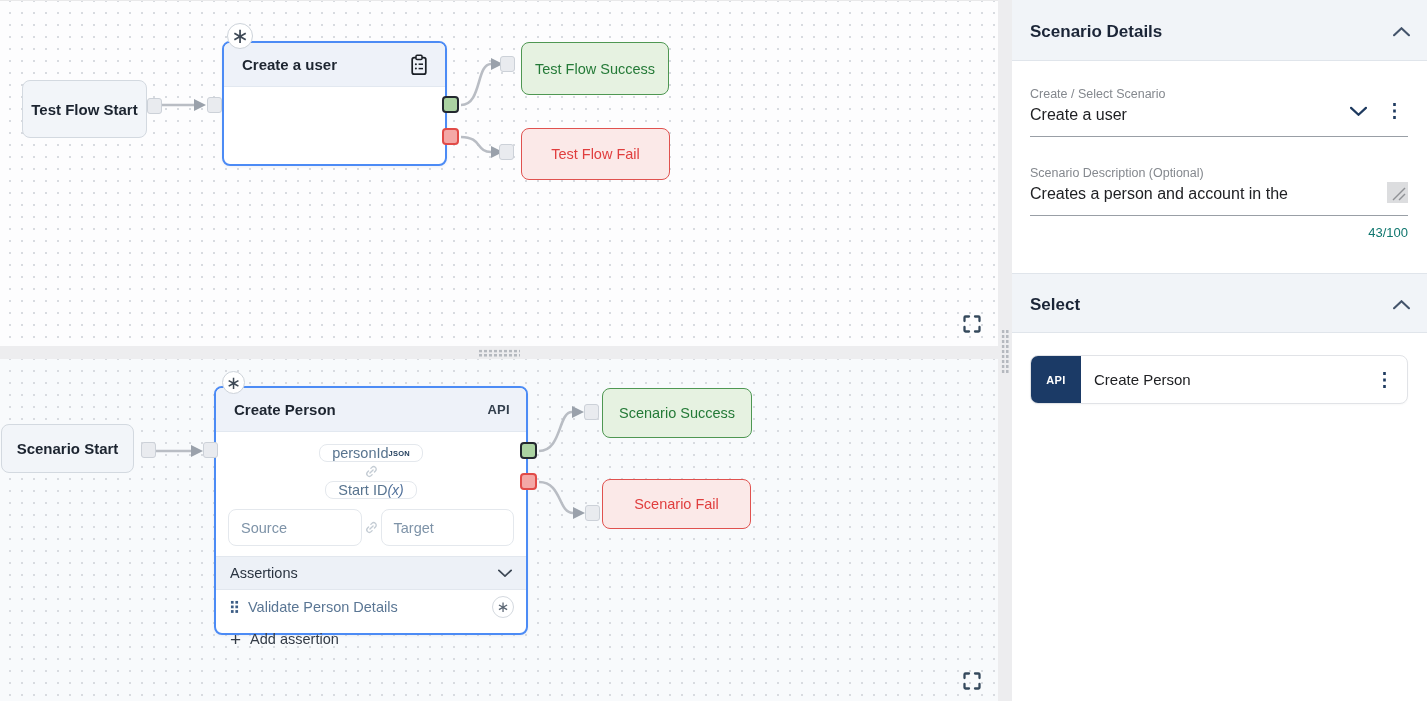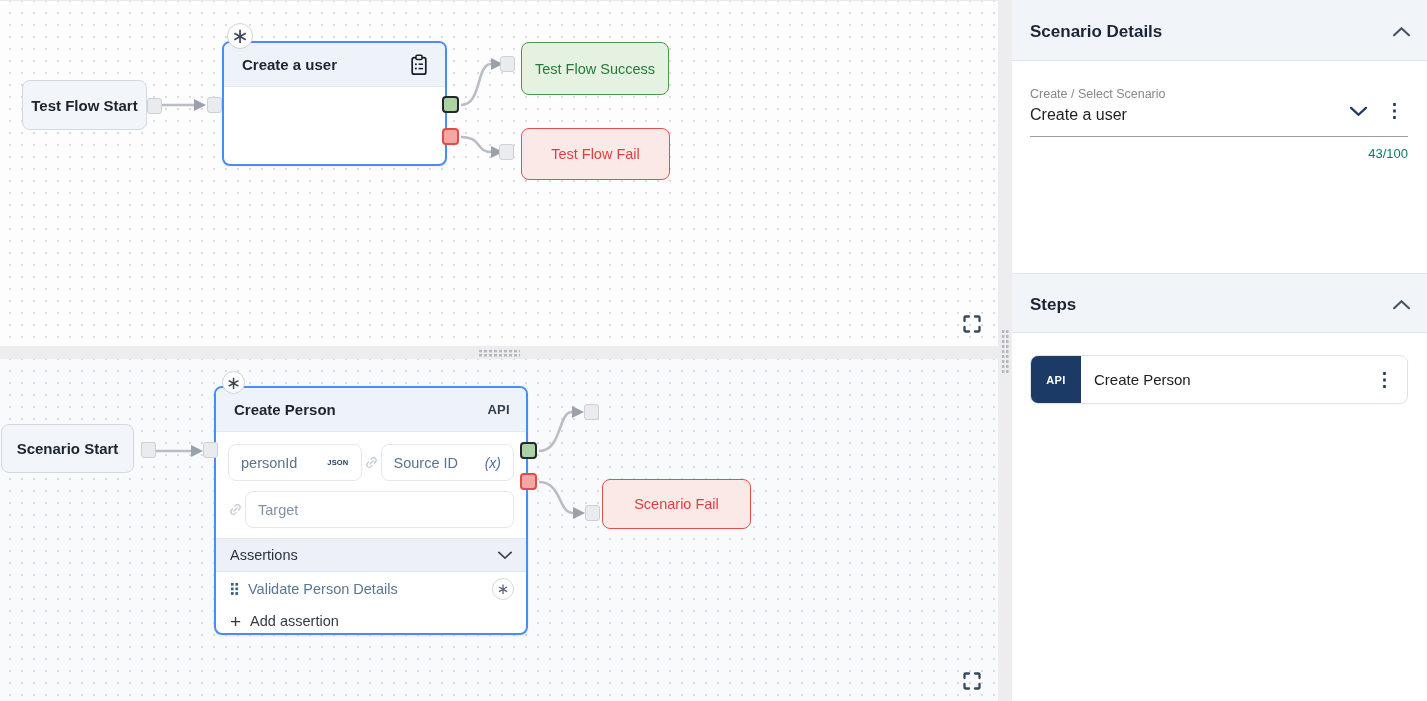--- a/index.html
+++ b/index.html
@@ -43,21 +43,21 @@
   .ast-badge.big { width:26px; height:26px; font-size:21px; }
   .ast-badge.small { width:23px; height:23px; font-size:18px; }
 
   .handle { position:absolute; width:15px; height:16px; border-radius:3px;
     background:#e9ebef; border:1px solid #ccd1d8; z-index:2; }
   .handle.green { width:17px; height:17px; border-radius:4px; background:#abd3a2; border:2px solid #23282f; }
   .handle.red   { width:17px; height:17px; border-radius:4px; background:#f4a8a6; border:2px solid #e14b48; }
 
   
   .map-row { display:flex; align-items:center; margin:0 12px 10px 12px; gap:2px; }
-  .map-row.first { margin-top:12px; }
+  .map-row.first { margin-top:12px;flex-direction:column; }
   .chip { flex:1; height:37px; background:#fff; border:1px solid #e4e8ed; border-radius:8px;
     display:flex; align-items:center; padding:0 12px; font-size:14.5px; color:#58748f; min-width:0; }
   .chip .chip-badge { margin-left:auto; font-size:7.5px; font-weight:700; color:#24405e; letter-spacing:.2px; }
   .chip .chip-suffix { margin-left:auto; font-size:14px; font-style:italic; color:#51719b; }
   .chip.placeholder { color:#7e93a8; }
   .link-ic { flex:0 0 15px; display:flex; align-items:center; justify-content:center; }
   .assert-header { height:34px; background:#edf1f7; border-top:1px solid #e2e7ee; border-bottom:1px solid #e2e7ee;
     display:flex; align-items:center; justify-content:space-between; padding:11px 14px;
     font-size:14.5px; font-weight:500; color:#2a3441; }
   .assert-row { height:33px; display:flex; align-items:center; gap:9px; padding:0 12px 0 14px;
@@ -108,21 +108,21 @@
   <div class="canvas top">
     <svg class="edges">
       <path d="M161 104 L194 104" stroke="#b9bdc4" stroke-width="2.6" fill="none"></path>
       <polygon points="194,98 206,104 194,110" fill="#9aa1ab"></polygon>
       <path d="M461 104 C482 104, 476 63, 491 63" stroke="#b9bdc4" stroke-width="2.6" fill="none"></path>
       <polygon points="491,57 503,63 491,69" fill="#9aa1ab"></polygon>
       <path d="M461 136 C482 136, 476 151, 491 151" stroke="#b9bdc4" stroke-width="2.6" fill="none"></path>
       <polygon points="491,145 503,151 491,157" fill="#9aa1ab"></polygon>
     </svg>
 
-    <div class="node start-node" style="left:22px;top:79px;width:125px;height:50px;">
+    <div class="node start-node" style="left:22px;top:79px;width:125px;height:58px;">
       <span>Test Flow Start</span>
     </div>
     <div class="handle" style="left:147px;top:97px;"></div>
 
     <div class="ast-badge big" style="left:227px;top:22px;">
       <span>∗</span>
     </div>
     <div class="node step-node" style="left:222px;top:40px;width:225px;height:125px;">
       <div class="node-header">
         <span class="node-title">Create a user</span>
@@ -190,25 +190,28 @@
           <span class="chip-badge">JSON</span>
         </div>
         <span class="link-ic">
           <svg width="15" height="15" viewBox="0 0 24 24" fill="none" stroke="#c4ccd4" stroke-width="2.2" stroke-linecap="round">
             <path d="M9.5 14.5l5-5"></path>
             <path d="M11 7l1.6-1.6a4 4 0 0 1 5.7 5.7L16.7 12.7"></path>
             <path d="M13 17l-1.6 1.6a4 4 0 0 1-5.7-5.7L7.3 11.3"></path>
           </svg>
         </span>
         <div class="chip">
-          <span>Source ID</span>
+          <span>Start ID</span>
           <span class="chip-suffix">(x)</span>
         </div>
       </div>
       <div class="map-row">
+        <div class="chip placeholder">
+          <span>Source</span>
+        </div>
         <span class="link-ic">
           <svg width="15" height="15" viewBox="0 0 24 24" fill="none" stroke="#c4ccd4" stroke-width="2.2" stroke-linecap="round">
             <path d="M9.5 14.5l5-5"></path>
             <path d="M11 7l1.6-1.6a4 4 0 0 1 5.7 5.7L16.7 12.7"></path>
             <path d="M13 17l-1.6 1.6a4 4 0 0 1-5.7-5.7L7.3 11.3"></path>
           </svg>
         </span>
         <div class="chip placeholder">
           <span>Target</span>
         </div>
@@ -229,20 +232,23 @@
       <div class="add-row">
         <span class="plus">+</span>
         <span>Add assertion</span>
       </div>
     </div>
     <div class="handle" style="left:203px;top:83px;"></div>
     <div class="handle green" style="left:520px;top:83px;"></div>
     <div class="handle red" style="left:520px;top:114px;"></div>
 
     <div class="handle" style="left:584px;top:45px;"></div>
+    <div class="node success-node" style="left:602px;top:29px;width:150px;height:50px;">
+      <span>Scenario Success</span>
+    </div>
 
     <div class="handle" style="left:585px;top:146px;"></div>
     <div class="node fail-node" style="left:602px;top:120px;width:149px;height:50px;">
       <span>Scenario Fail</span>
     </div>
 
     <div class="fs-btn" style="left:960px;top:310px;">
       <svg width="22" height="22" viewBox="0 0 22 22">
         <path d="M3.5 8V4.5A1 1 0 0 1 4.5 3.5H8 M14 3.5h3.5a1 1 0 0 1 1 1V8 M18.5 14v3.5a1 1 0 0 1-1 1H14 M8 18.5H4.5a1 1 0 0 1-1-1V14" stroke="#35495c" stroke-width="2.3" fill="none" stroke-linecap="round"></path>
       </svg>
@@ -268,25 +274,36 @@
           <div class="field-value">Create a user</div>
         </div>
         <div class="field-icons">
           <svg width="17" height="10" viewBox="0 0 16 9">
             <polyline points="1,1.5 8,8 15,1.5" fill="none" stroke="#1e3a5f" stroke-width="2.1" stroke-linecap="round"></polyline>
           </svg>
           <span class="kebab">⋮</span>
         </div>
       </div>
 
+      <div class="field desc">
+        <div class="field-main">
+          <div class="field-label">Scenario Description (Optional)</div>
+          <div class="field-value">Creates a person and account in the</div>
+        </div>
+        <svg width="21" height="21" viewBox="0 0 21 21">
+          <rect x="0" y="0" width="21" height="21" fill="#dcdddf"></rect>
+          <line x1="6" y1="18" x2="18" y2="6" stroke="#8f9296" stroke-width="1.5"></line>
+          <line x1="12" y1="18" x2="18" y2="12" stroke="#8f9296" stroke-width="1.5"></line>
+        </svg>
+      </div>
       <div class="counter">43/100</div>
     </div>
 
     <div class="sb-header steps">
-      <span class="sb-title">Steps</span>
+      <span class="sb-title">Select</span>
       <svg width="17" height="10" viewBox="0 0 16 9">
         <polyline points="1,7.5 8,1 15,7.5" fill="none" stroke="#44546b" stroke-width="2" stroke-linecap="round"></polyline>
       </svg>
     </div>
 
     <div class="steps-body">
       <div class="step-card">
         <div class="step-badge">API</div>
         <div class="step-label">Create Person</div>
         <span class="kebab">⋮</span>

